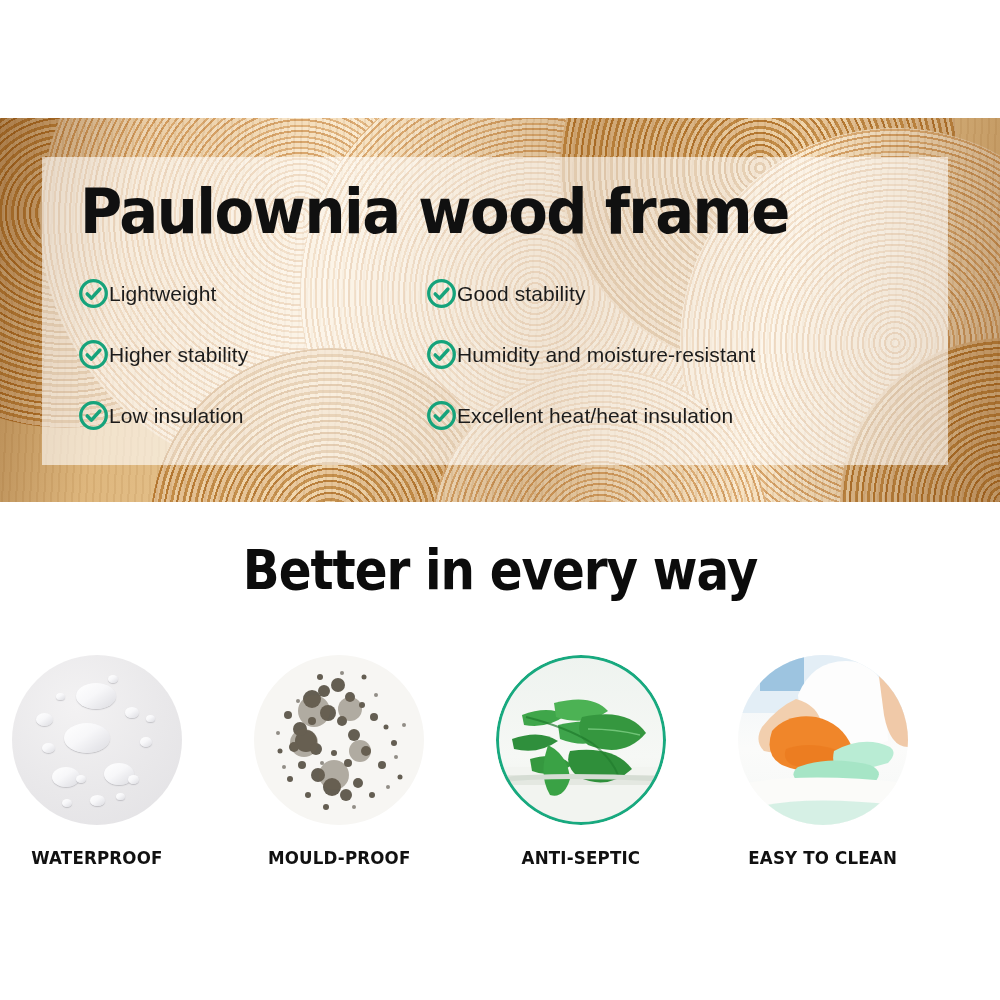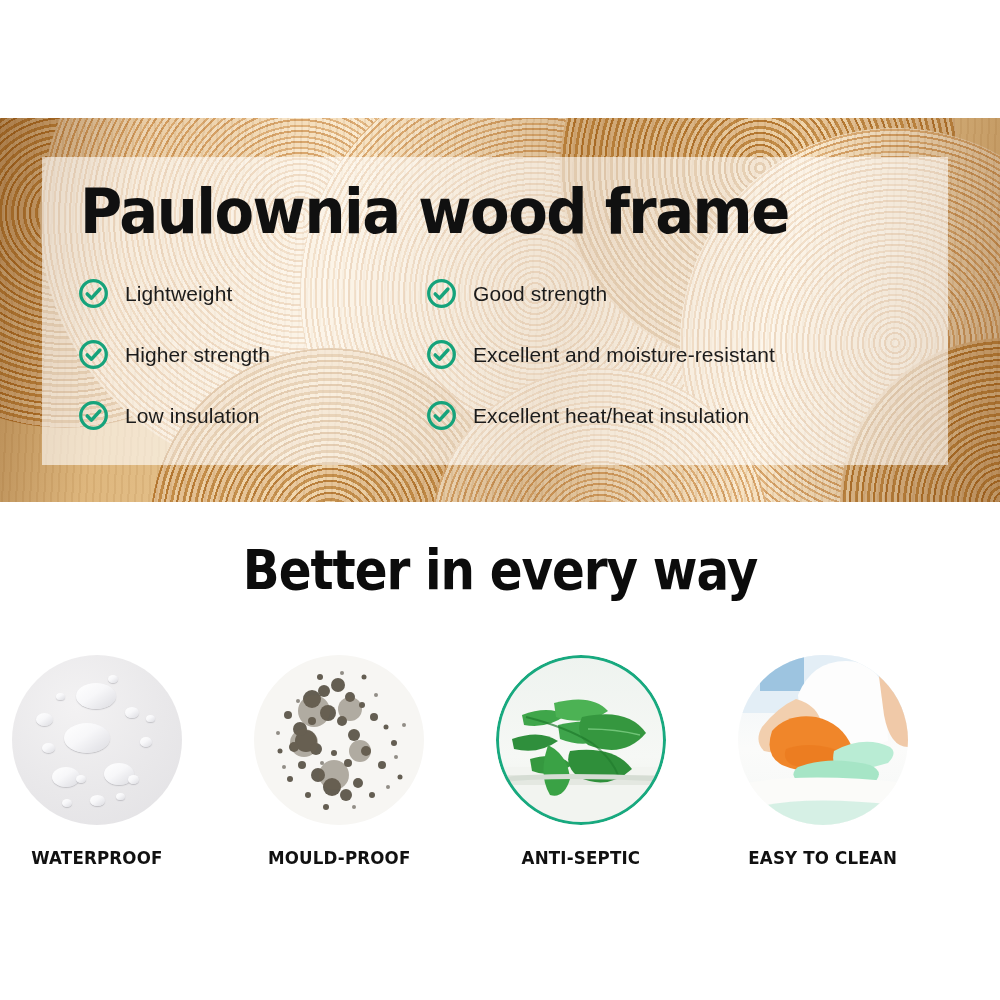--- a/index.html
+++ b/index.html
@@ -67,21 +67,21 @@
     font-family:"DejaVu Sans","Liberation Sans",sans-serif;
     transform:scaleX(.93);transform-origin:left center;
     white-space:nowrap;
   }
 
   #feature-grid{
     position:absolute;left:78px;top:278px;width:800px;
     display:grid;grid-template-columns:348px 452px;
     row-gap:30px;
   }
-  .feat{display:flex;align-items:center;gap:16px;}
+  .feat{display:flex;align-items:center;}
   .check-icon{width:31px;height:31px;flex:0 0 31px;display:block;}
   .feat-label{
     font-size:21px;color:#1b1b1b;letter-spacing:.1px;
     font-family:"Liberation Sans",sans-serif;white-space:nowrap;
   }
 
   
   #section-heading{
     position:absolute;left:0;top:538px;width:1000px;text-align:center;
     font-size:55px;font-weight:800;letter-spacing:-1.2px;color:#0c0c0c;
@@ -150,37 +150,37 @@
       <path d="M9.5 16.4 L14 20.8 L22.6 11.4" fill="none" stroke="#16a37b" stroke-width="3.6" stroke-linecap="round" stroke-linejoin="round"></path>
     </svg>
     <span class="feat-label">Lightweight</span>
   </div>
 
   <div class="feat">
     <svg class="check-icon" viewBox="0 0 32 32">
       <circle cx="16" cy="16" r="13.2" fill="none" stroke="#16a37b" stroke-width="3.4"></circle>
       <path d="M9.5 16.4 L14 20.8 L22.6 11.4" fill="none" stroke="#16a37b" stroke-width="3.6" stroke-linecap="round" stroke-linejoin="round"></path>
     </svg>
-    <span class="feat-label">Good strength</span>
-  </div>
-
-  <div class="feat">
-    <svg class="check-icon" viewBox="0 0 32 32">
-      <circle cx="16" cy="16" r="13.2" fill="none" stroke="#16a37b" stroke-width="3.4"></circle>
-      <path d="M9.5 16.4 L14 20.8 L22.6 11.4" fill="none" stroke="#16a37b" stroke-width="3.6" stroke-linecap="round" stroke-linejoin="round"></path>
-    </svg>
-    <span class="feat-label">Higher strength</span>
-  </div>
-
-  <div class="feat">
-    <svg class="check-icon" viewBox="0 0 32 32">
-      <circle cx="16" cy="16" r="13.2" fill="none" stroke="#16a37b" stroke-width="3.4"></circle>
-      <path d="M9.5 16.4 L14 20.8 L22.6 11.4" fill="none" stroke="#16a37b" stroke-width="3.6" stroke-linecap="round" stroke-linejoin="round"></path>
-    </svg>
-    <span class="feat-label">Excellent and moisture-resistant</span>
+    <span class="feat-label">Good stability</span>
+  </div>
+
+  <div class="feat">
+    <svg class="check-icon" viewBox="0 0 32 32">
+      <circle cx="16" cy="16" r="13.2" fill="none" stroke="#16a37b" stroke-width="3.4"></circle>
+      <path d="M9.5 16.4 L14 20.8 L22.6 11.4" fill="none" stroke="#16a37b" stroke-width="3.6" stroke-linecap="round" stroke-linejoin="round"></path>
+    </svg>
+    <span class="feat-label">Higher stability</span>
+  </div>
+
+  <div class="feat">
+    <svg class="check-icon" viewBox="0 0 32 32">
+      <circle cx="16" cy="16" r="13.2" fill="none" stroke="#16a37b" stroke-width="3.4"></circle>
+      <path d="M9.5 16.4 L14 20.8 L22.6 11.4" fill="none" stroke="#16a37b" stroke-width="3.6" stroke-linecap="round" stroke-linejoin="round"></path>
+    </svg>
+    <span class="feat-label">Humidity and moisture-resistant</span>
   </div>
 
   <div class="feat">
     <svg class="check-icon" viewBox="0 0 32 32">
       <circle cx="16" cy="16" r="13.2" fill="none" stroke="#16a37b" stroke-width="3.4"></circle>
       <path d="M9.5 16.4 L14 20.8 L22.6 11.4" fill="none" stroke="#16a37b" stroke-width="3.6" stroke-linecap="round" stroke-linejoin="round"></path>
     </svg>
     <span class="feat-label">Low insulation</span>
   </div>
 

